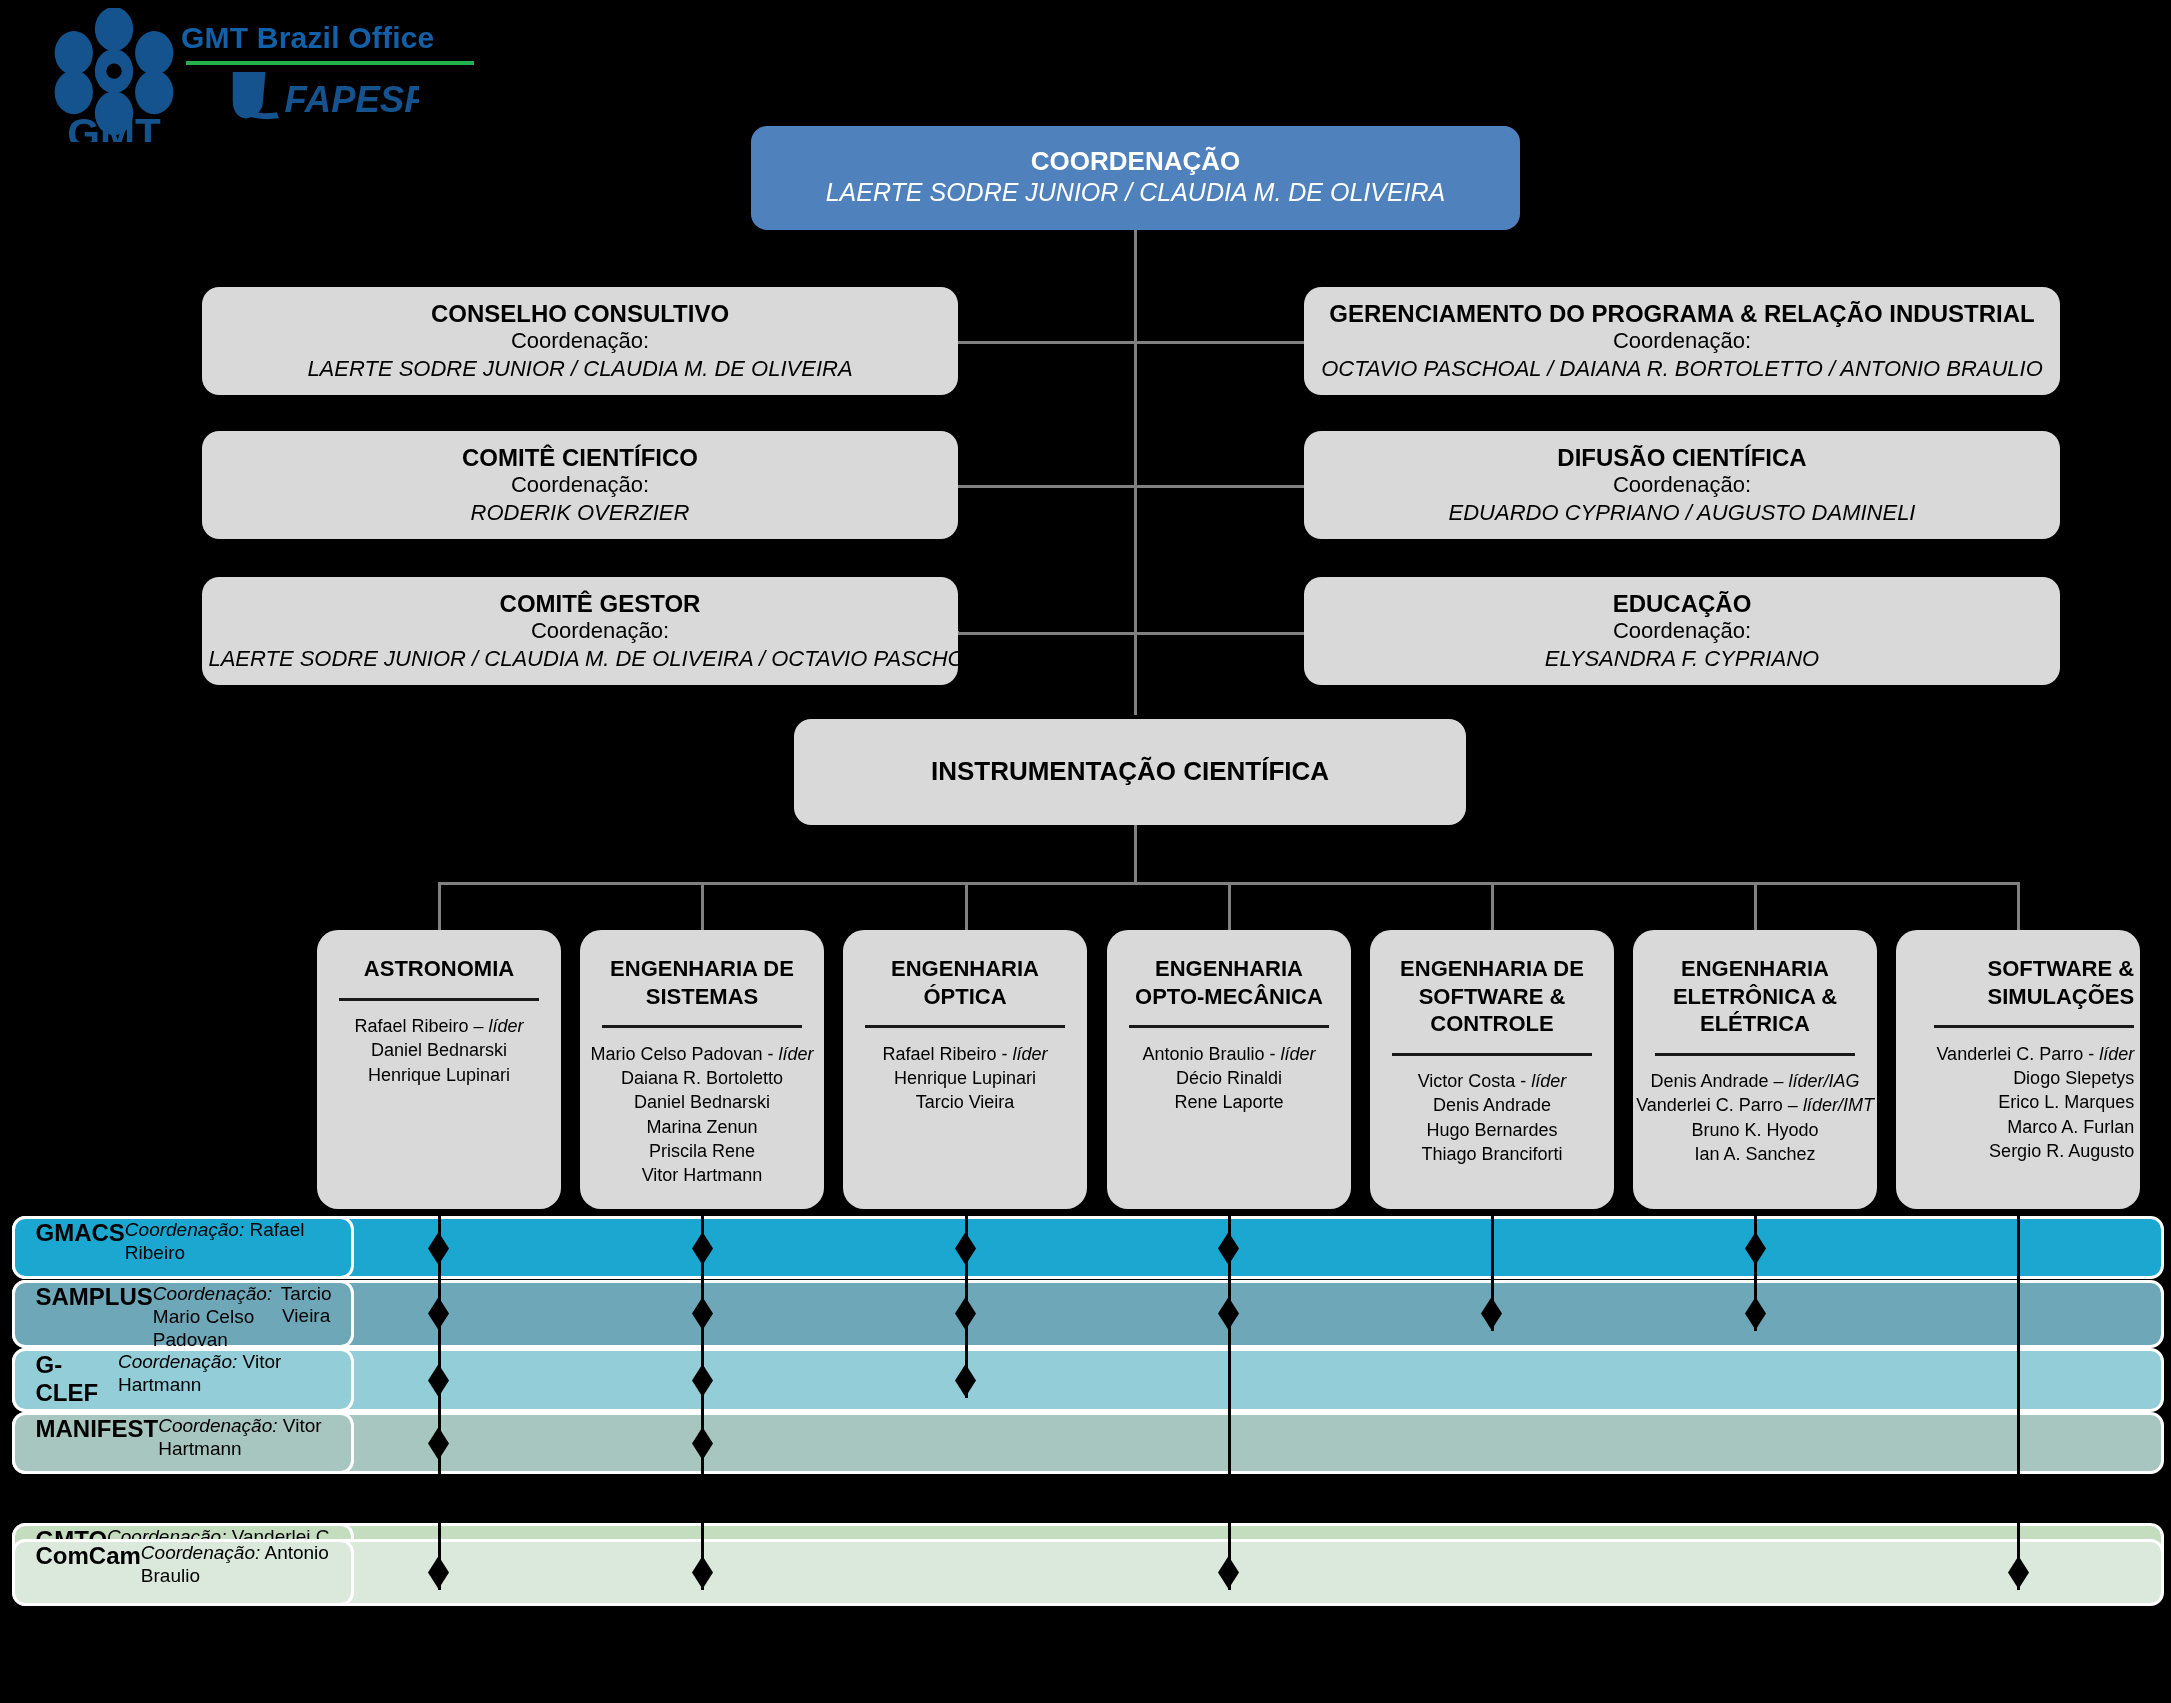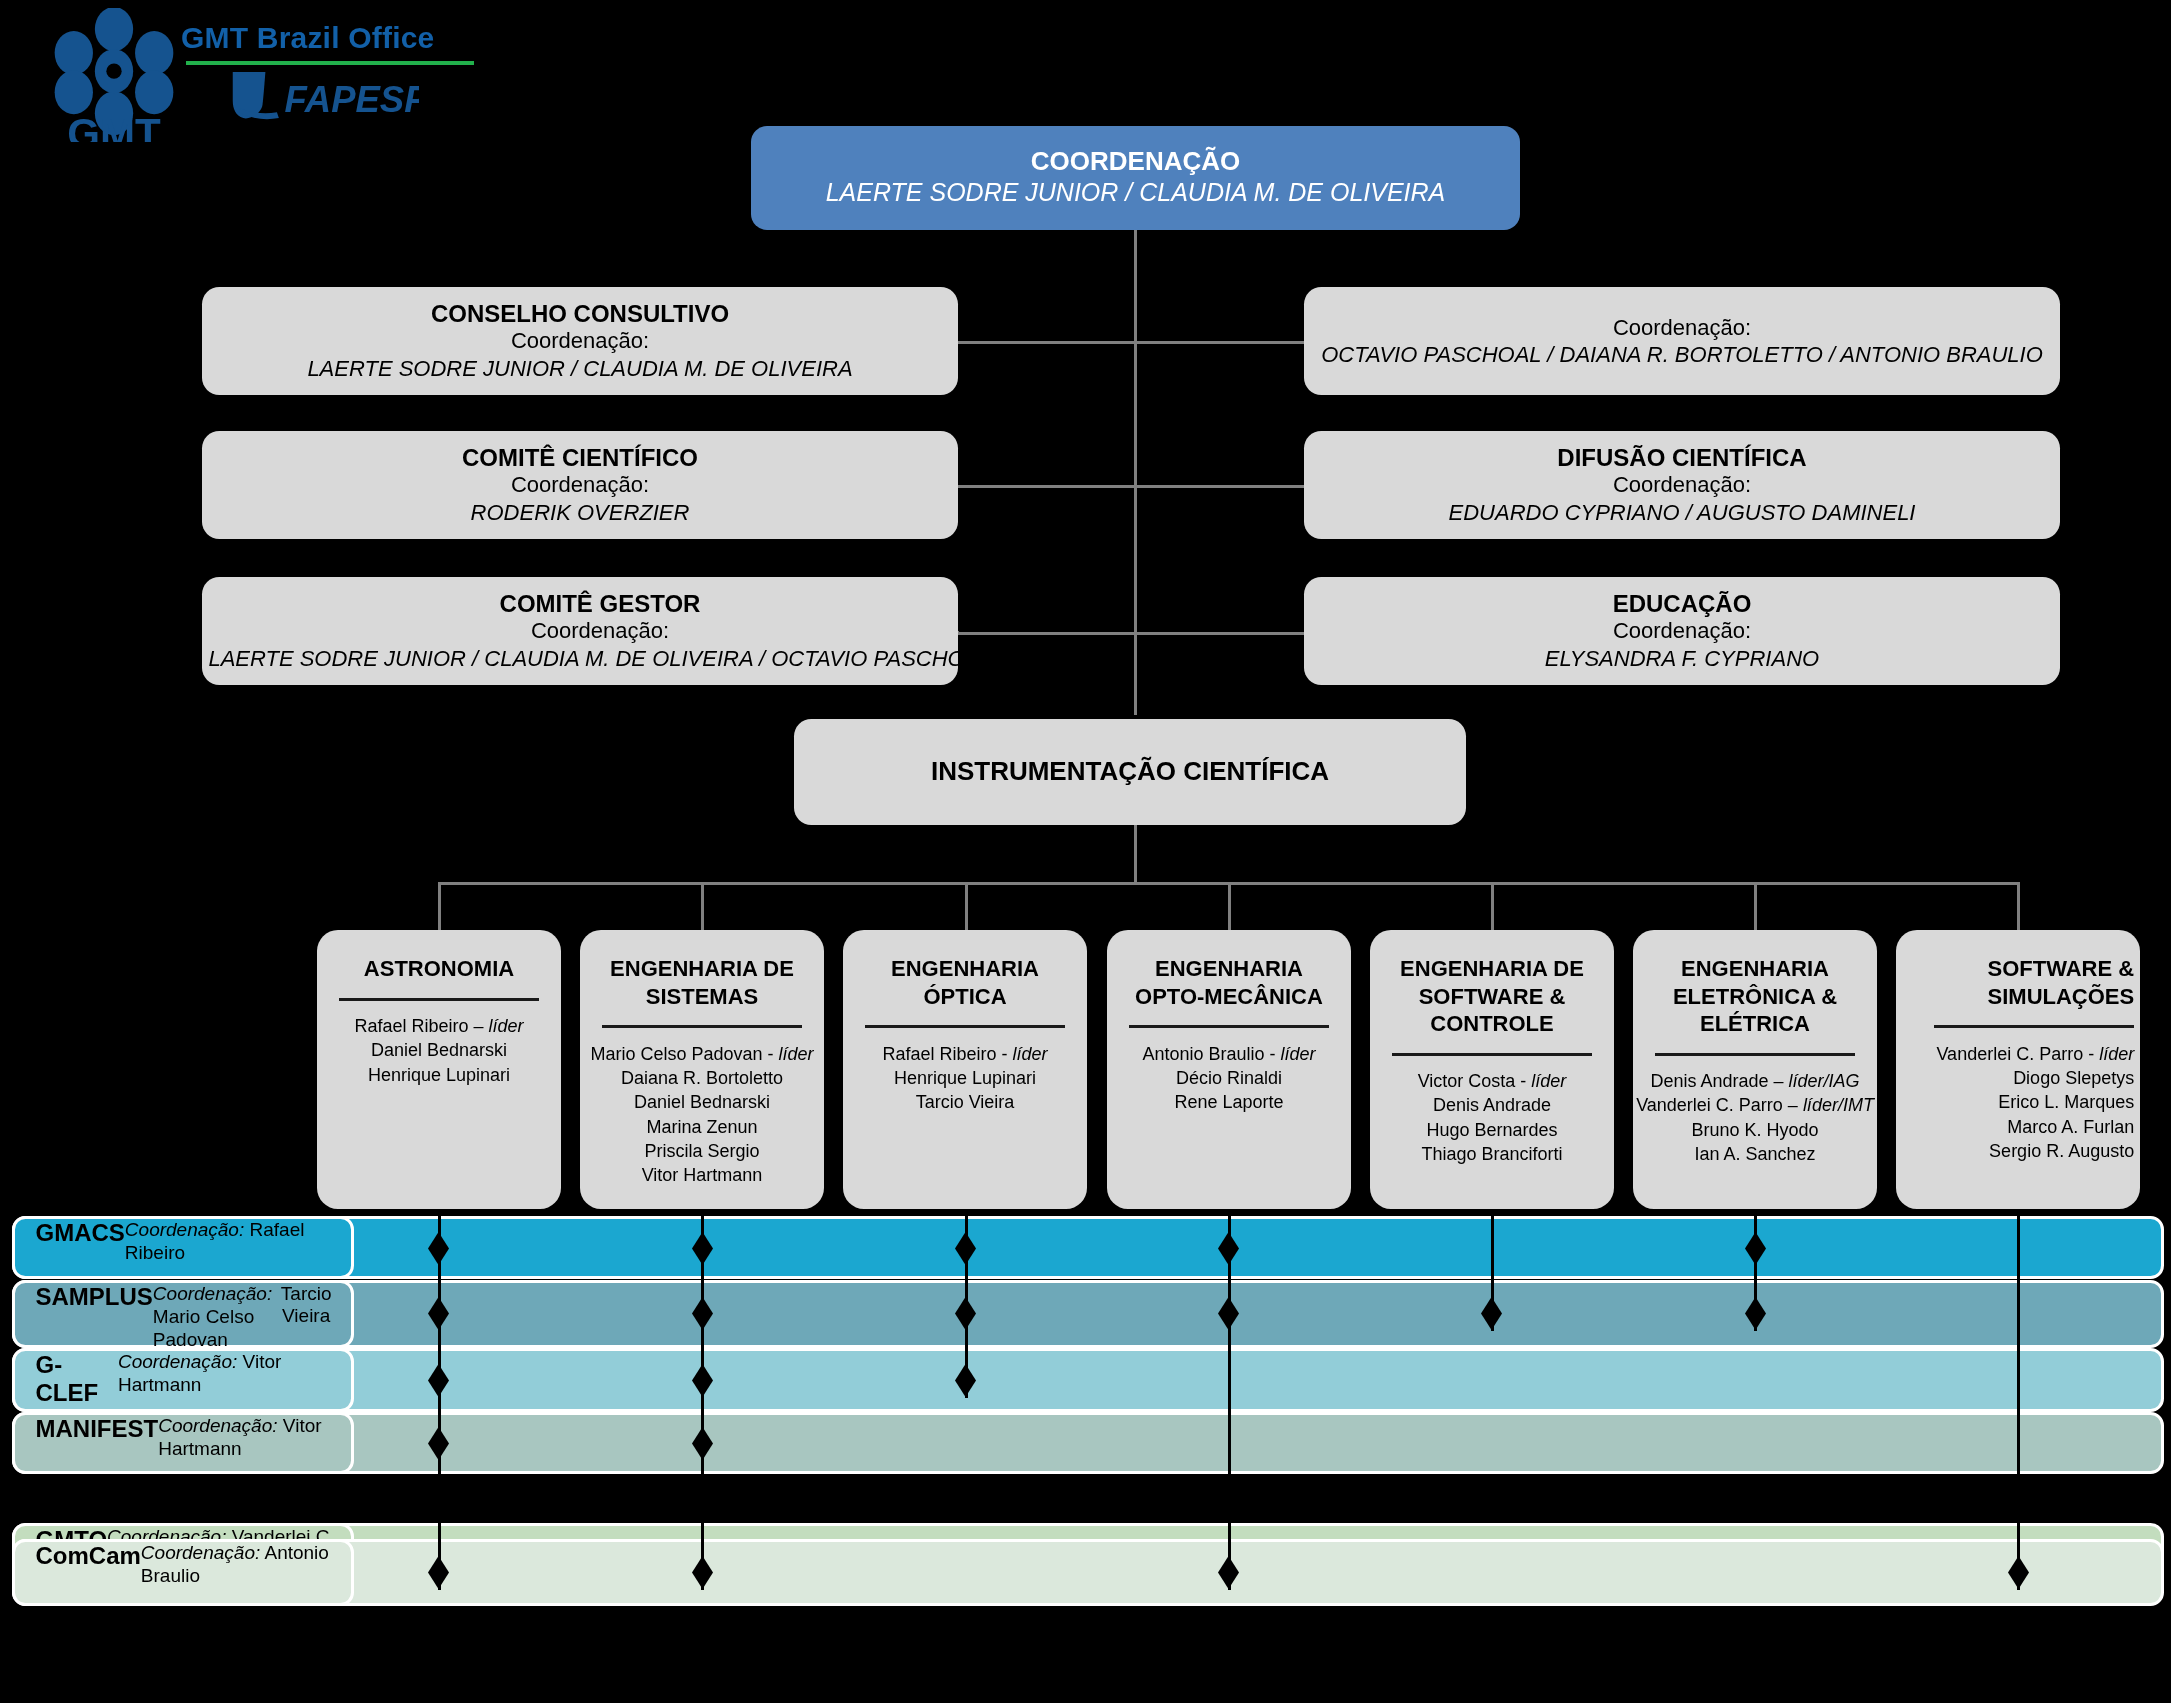--- a/index.html
+++ b/index.html
@@ -158,20 +158,21 @@
         <div class="names">RODERIK OVERZIER</div>
       </div>
       <div class="node side-box left-box" style="top: 577px; padding-left: 40px;">
         <div class="ttl">COMITÊ GESTOR</div>
         <div class="sub">Coordenação:</div>
         <div class="names">LAERTE SODRE JUNIOR / CLAUDIA M. DE OLIVEIRA / OCTAVIO PASCHOAL</div>
       </div>
     </div>
   <div id="committee-right">
       <div class="node side-box right-box" style="top: 287px;">
+        <div class="ttl">GERENCIAMENTO DO PROGRAMA &amp; RELAÇÃO INDUSTRIAL</div>
         <div class="sub">Coordenação:</div>
         <div class="names">OCTAVIO PASCHOAL / DAIANA R. BORTOLETTO / ANTONIO BRAULIO</div>
       </div>
       <div class="node side-box right-box" style="top: 431px;">
         <div class="ttl">DIFUSÃO CIENTÍFICA</div>
         <div class="sub">Coordenação:</div>
         <div class="names">EDUARDO CYPRIANO / AUGUSTO DAMINELI</div>
       </div>
       <div class="node side-box right-box" style="top: 577px;">
         <div class="ttl">EDUCAÇÃO</div>
@@ -193,21 +194,21 @@
         <div class="member">Henrique Lupinari</div>
       </div>
       <div class="dept" style="left: 580px;">
         <div class="dname">ENGENHARIA DE
 SISTEMAS</div>
         <div class="divider"></div>
         <div class="member">Mario Celso Padovan - <i>líder</i></div>
         <div class="member">Daiana R. Bortoletto</div>
         <div class="member">Daniel Bednarski</div>
         <div class="member">Marina Zenun</div>
-        <div class="member">Priscila Sergio</div>
+        <div class="member">Priscila Rene</div>
         <div class="member">Vitor Hartmann</div>
       </div>
       <div class="dept" style="left: 843px;">
         <div class="dname">ENGENHARIA
 ÓPTICA</div>
         <div class="divider"></div>
         <div class="member">Rafael Ribeiro - <i>líder</i></div>
         <div class="member">Henrique Lupinari</div>
         <div class="member">Tarcio Vieira</div>
       </div>

